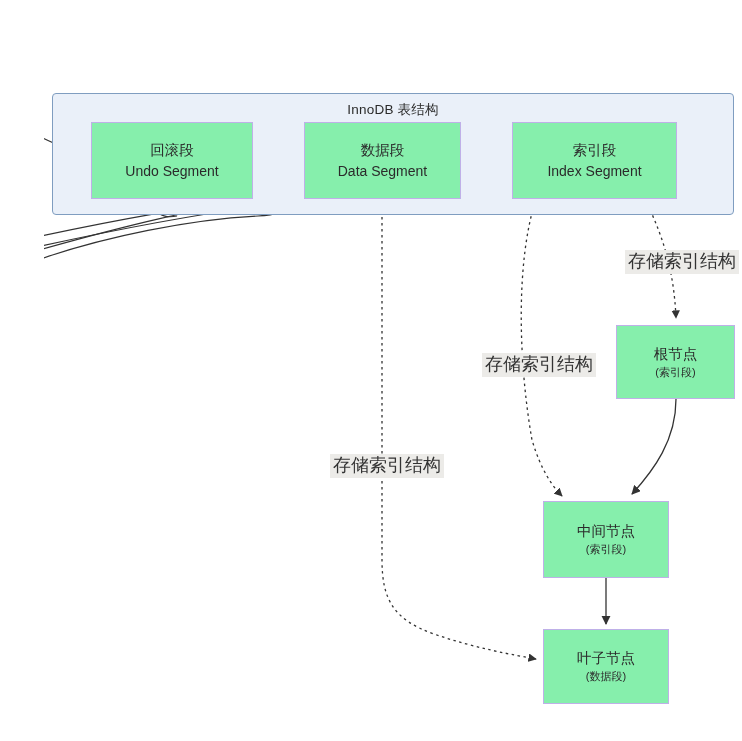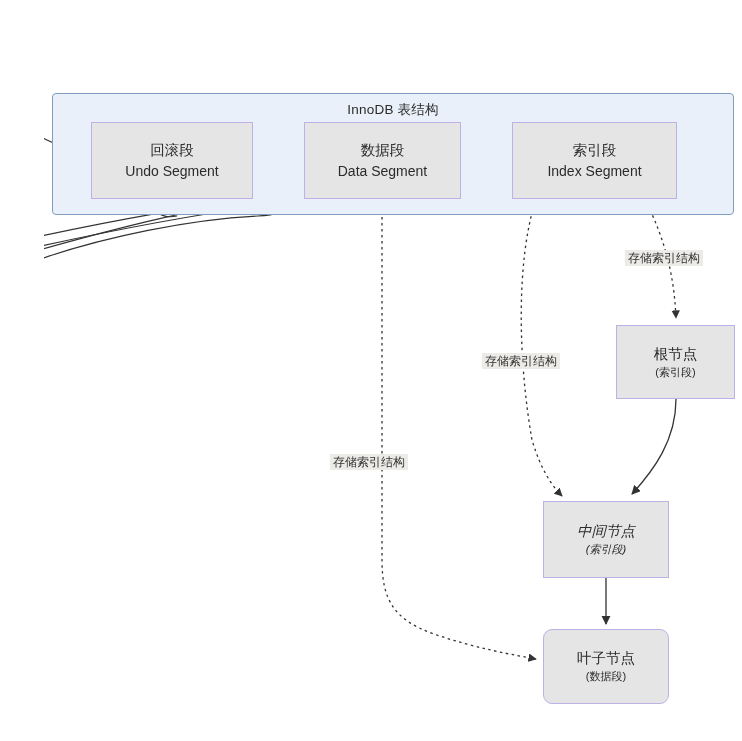--- a/index.html
+++ b/index.html
@@ -40,38 +40,38 @@
     top: 7px;
     left: 0;
     width: 100%;
     text-align: center;
     font-size: 13.5px;
     color: #2b2b2b;
     letter-spacing: .2px;
   }
   .node {
     position: absolute;
-    background: #e5e5e5;
+    background: #86efac;
     border: 1.4px solid #bfb0e8;
     box-sizing: border-box;
     display: flex;
     flex-direction: column;
     align-items: center;
     justify-content: center;
     color: #2b2b2b;
     line-height: 1.45;
   }
   .node .line1 { font-size: 14.5px; }
   .node .line2 { font-size: 11px; }
   .node.seg .line2 { font-size: 14px; }
   .edge-label {
     position: absolute;
     background: #ecebe8;
     color: #333333;
-    font-size: 12px;
+    font-size: 18px;
     padding: 1px 3px;
     white-space: nowrap;
     line-height: 1.2;
   }
 </style>
 </head>
 <body>
 
 <div id="canvas">
 
@@ -124,26 +124,26 @@
     <span class="line1">数据段</span>
     <span class="line2">Data Segment</span>
   </div>
 
 
   <div class="node" style="left:572px; top:325px; width:119px; height:74px;">
     <span class="line1">根节点</span>
     <span class="line2">(索引段)</span>
   </div>
 
-  <div class="node" style="left:499px; top:501px; width:126px; height:77px;font-style:italic;">
+  <div class="node" style="left:499px; top:501px; width:126px; height:77px;">
     <span class="line1">中间节点</span>
     <span class="line2">(索引段)</span>
   </div>
 
-  <div class="node" style="left:499px; top:629px; width:126px; height:75px;border-radius:9px;">
+  <div class="node" style="left:499px; top:629px; width:126px; height:75px;">
     <span class="line1">叶子节点</span>
     <span class="line2">(数据段)</span>
   </div>
 
   <div class="edge-label" style="left:581px; top:250px;">存储索引结构</div>
 
   <div class="edge-label" style="left:438px; top:353px;">存储索引结构</div>
 
   <div class="edge-label" style="left:286px; top:454px;">存储索引结构</div>
 

